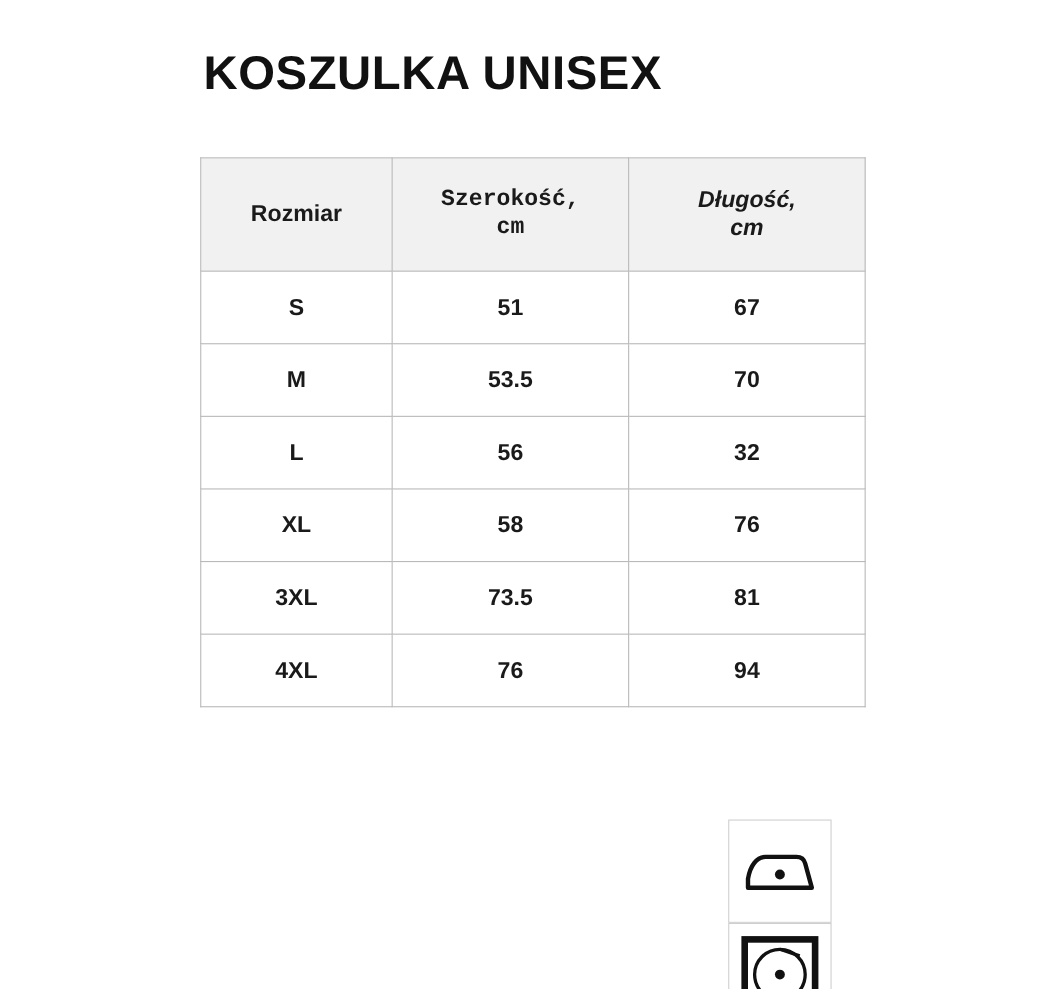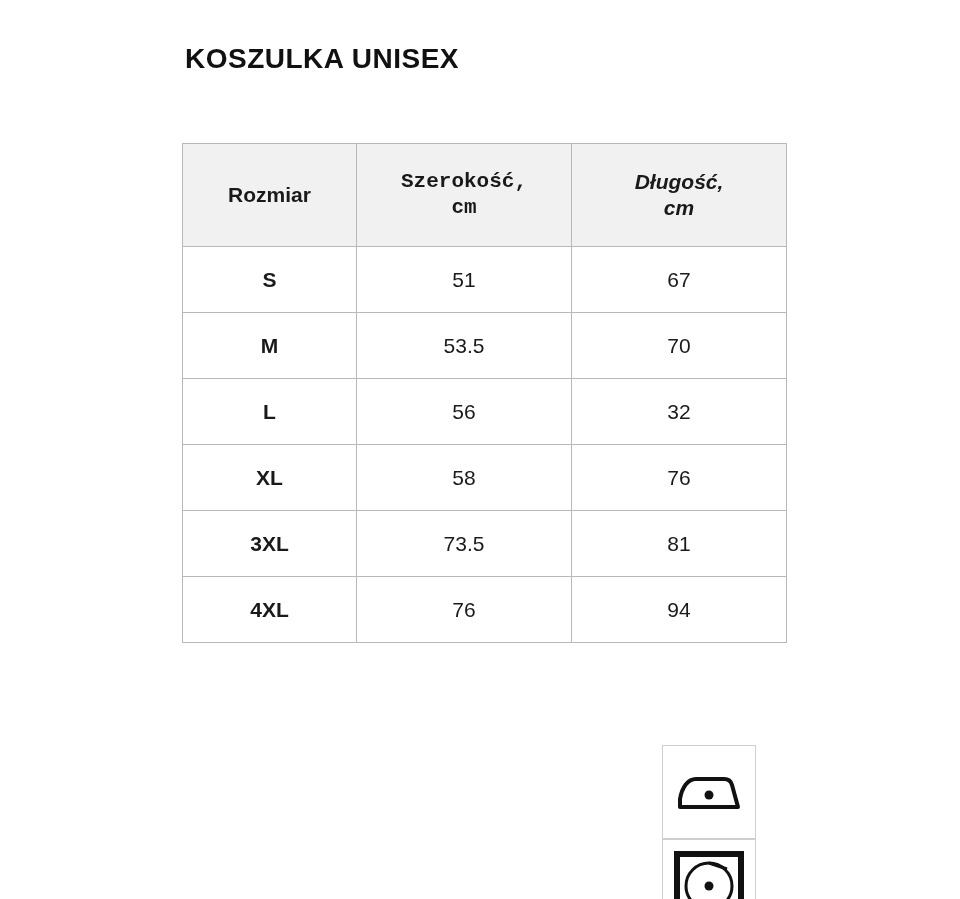--- a/index.html
+++ b/index.html
@@ -17,21 +17,21 @@
   .page {
     position: relative;
     width: 960px;
     height: 899px;
     background: #ffffff;
   }
   .title {
     position: absolute;
     left: 185px;
     top: 44px;
-    font-size: 28px;
+    font-size: 43px;
     font-weight: bold;
     letter-spacing: 0.5px;
     color: #111111;
     line-height: 1.1;
   }
   .size-table {
     position: absolute;
     left: 182px;
     top: 108px;
     width: 577px;
@@ -50,21 +50,21 @@
   .size-table thead th {
     background: #f1f1f1;
     font-weight: bold;
     height: 90px;
     line-height: 1.25;
     padding: 6px 4px;
   }
   .size-table tbody td {
     height: 63px;
     background: #ffffff;
-    font-weight: normal;
+    font-weight: bold;
   }
   .size-table tbody td.size-cell {
     font-weight: bold;
   }
   .col-size { width: 165px; }
   .col-width { width: 206px; font-family: Liberation Mono, monospace; }
   .col-length { width: 206px; font-style: italic; }
 
   .care-row {
     position: absolute;

